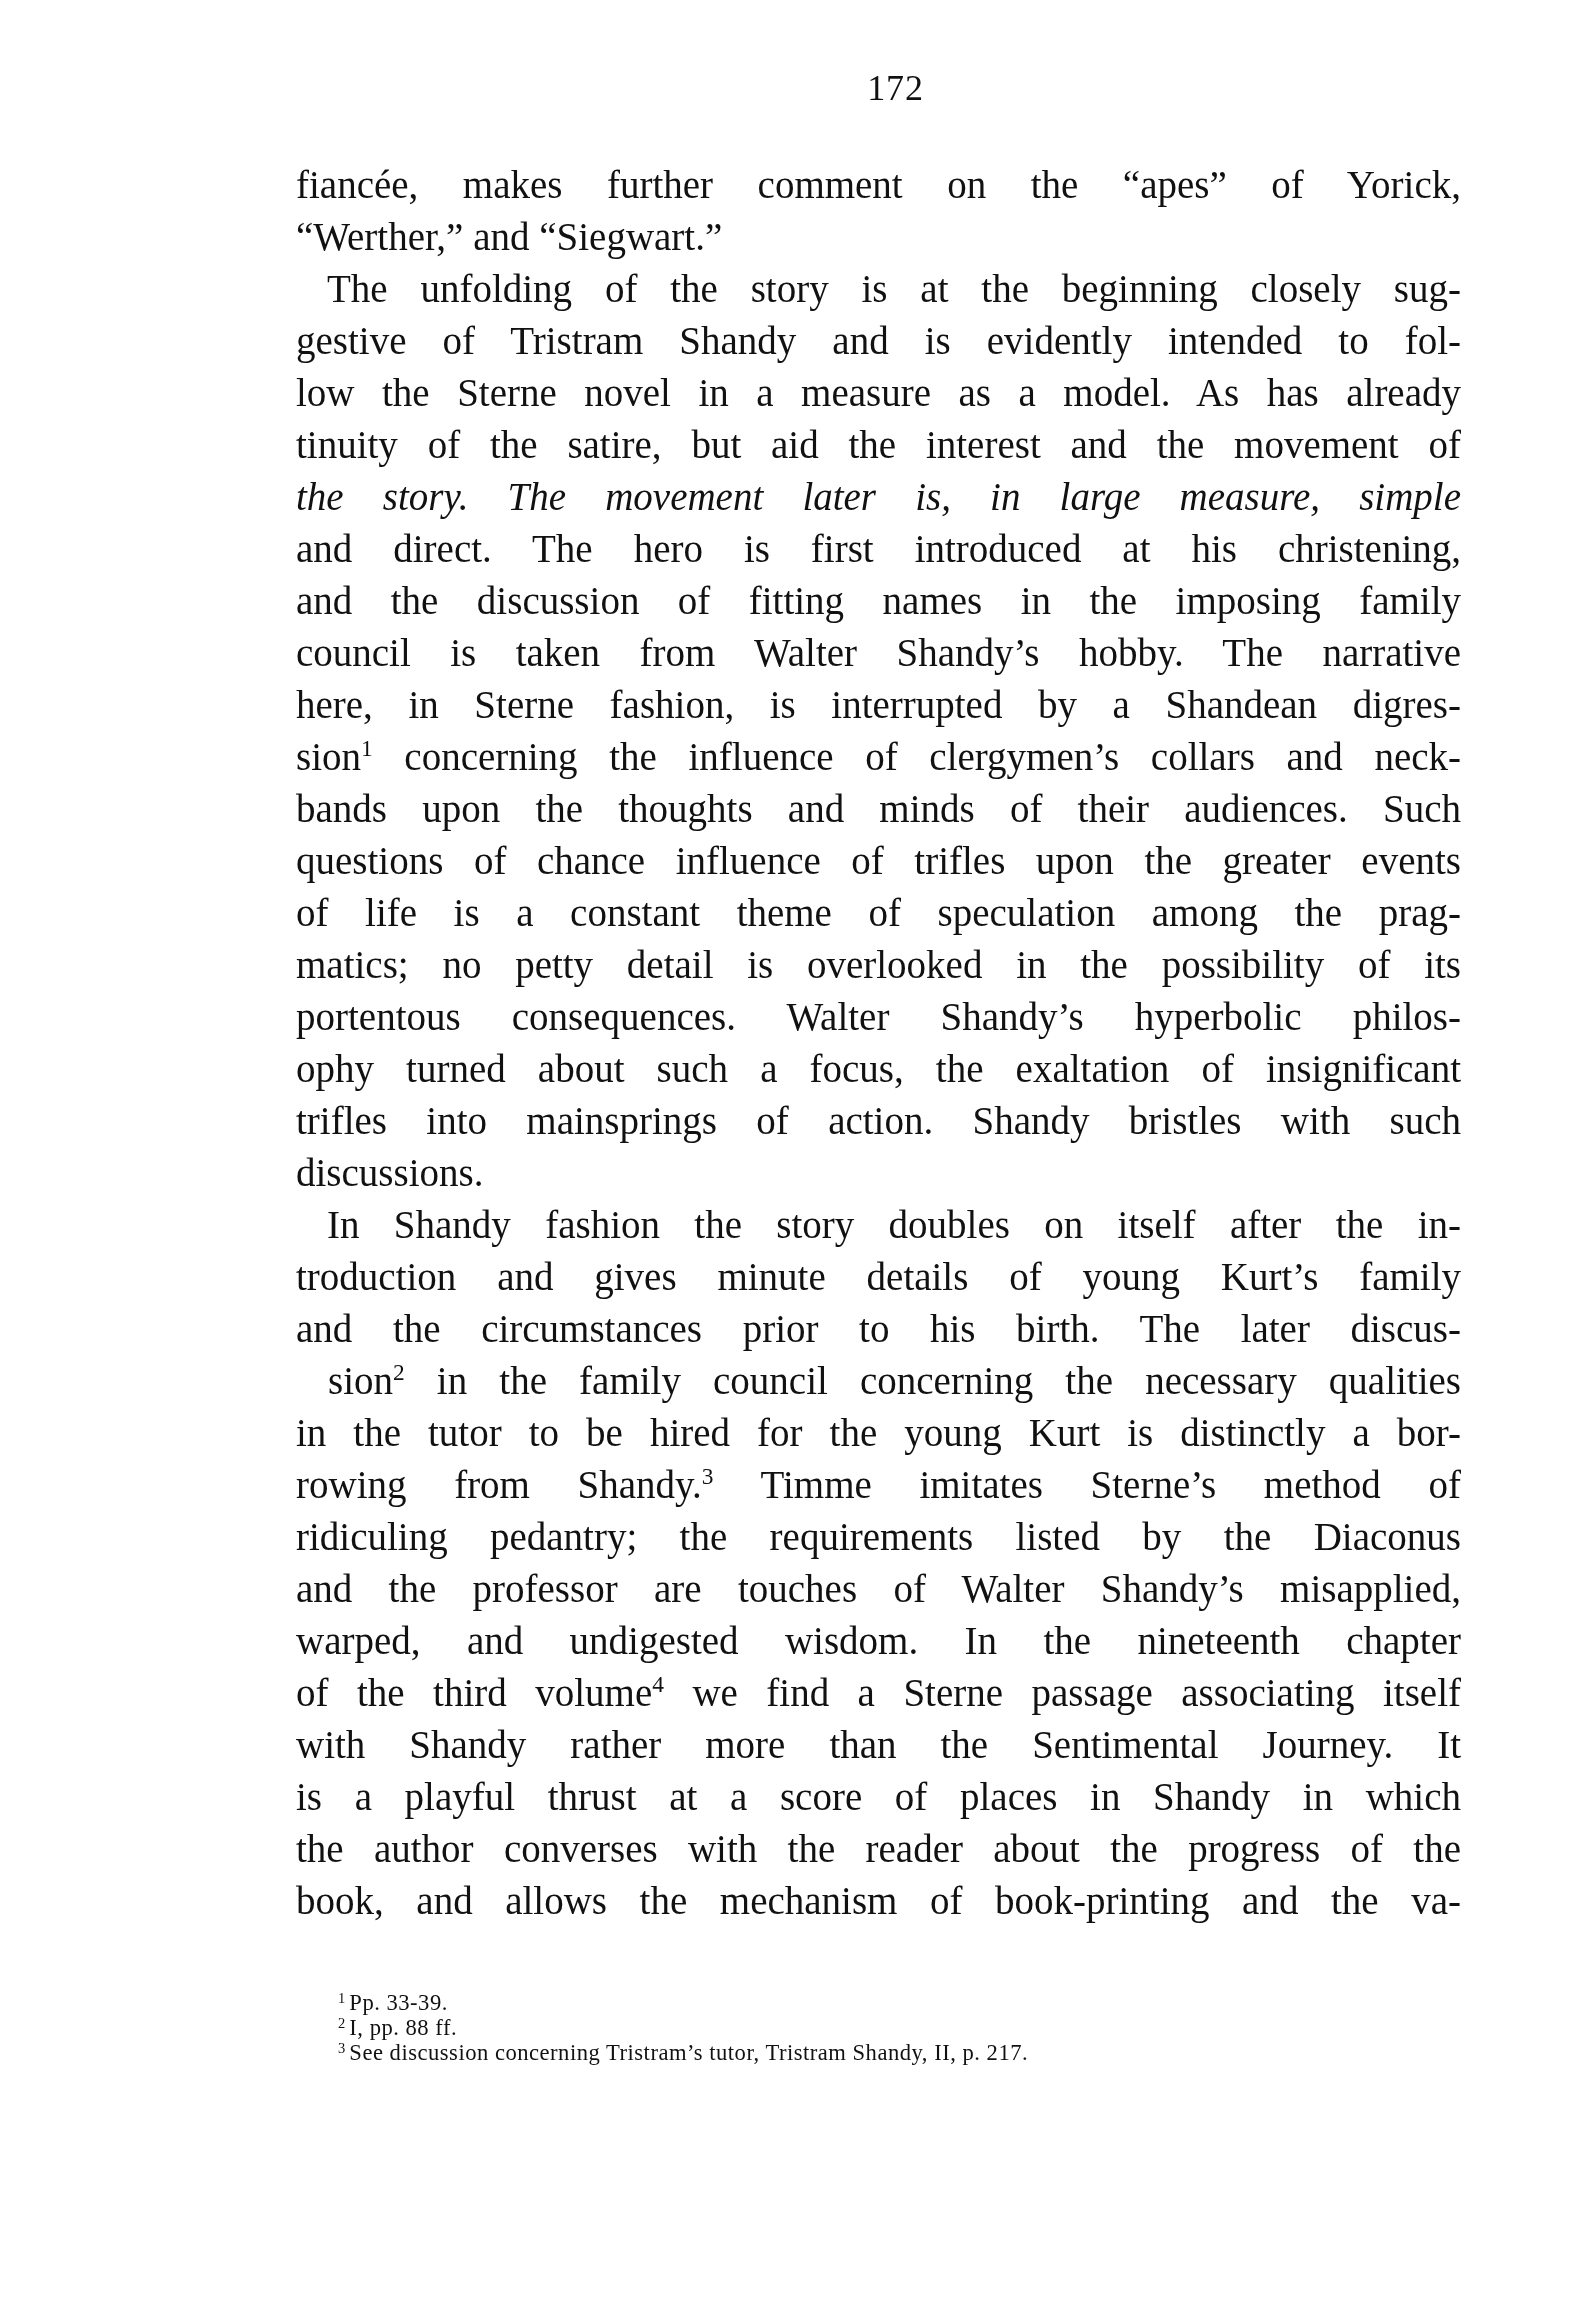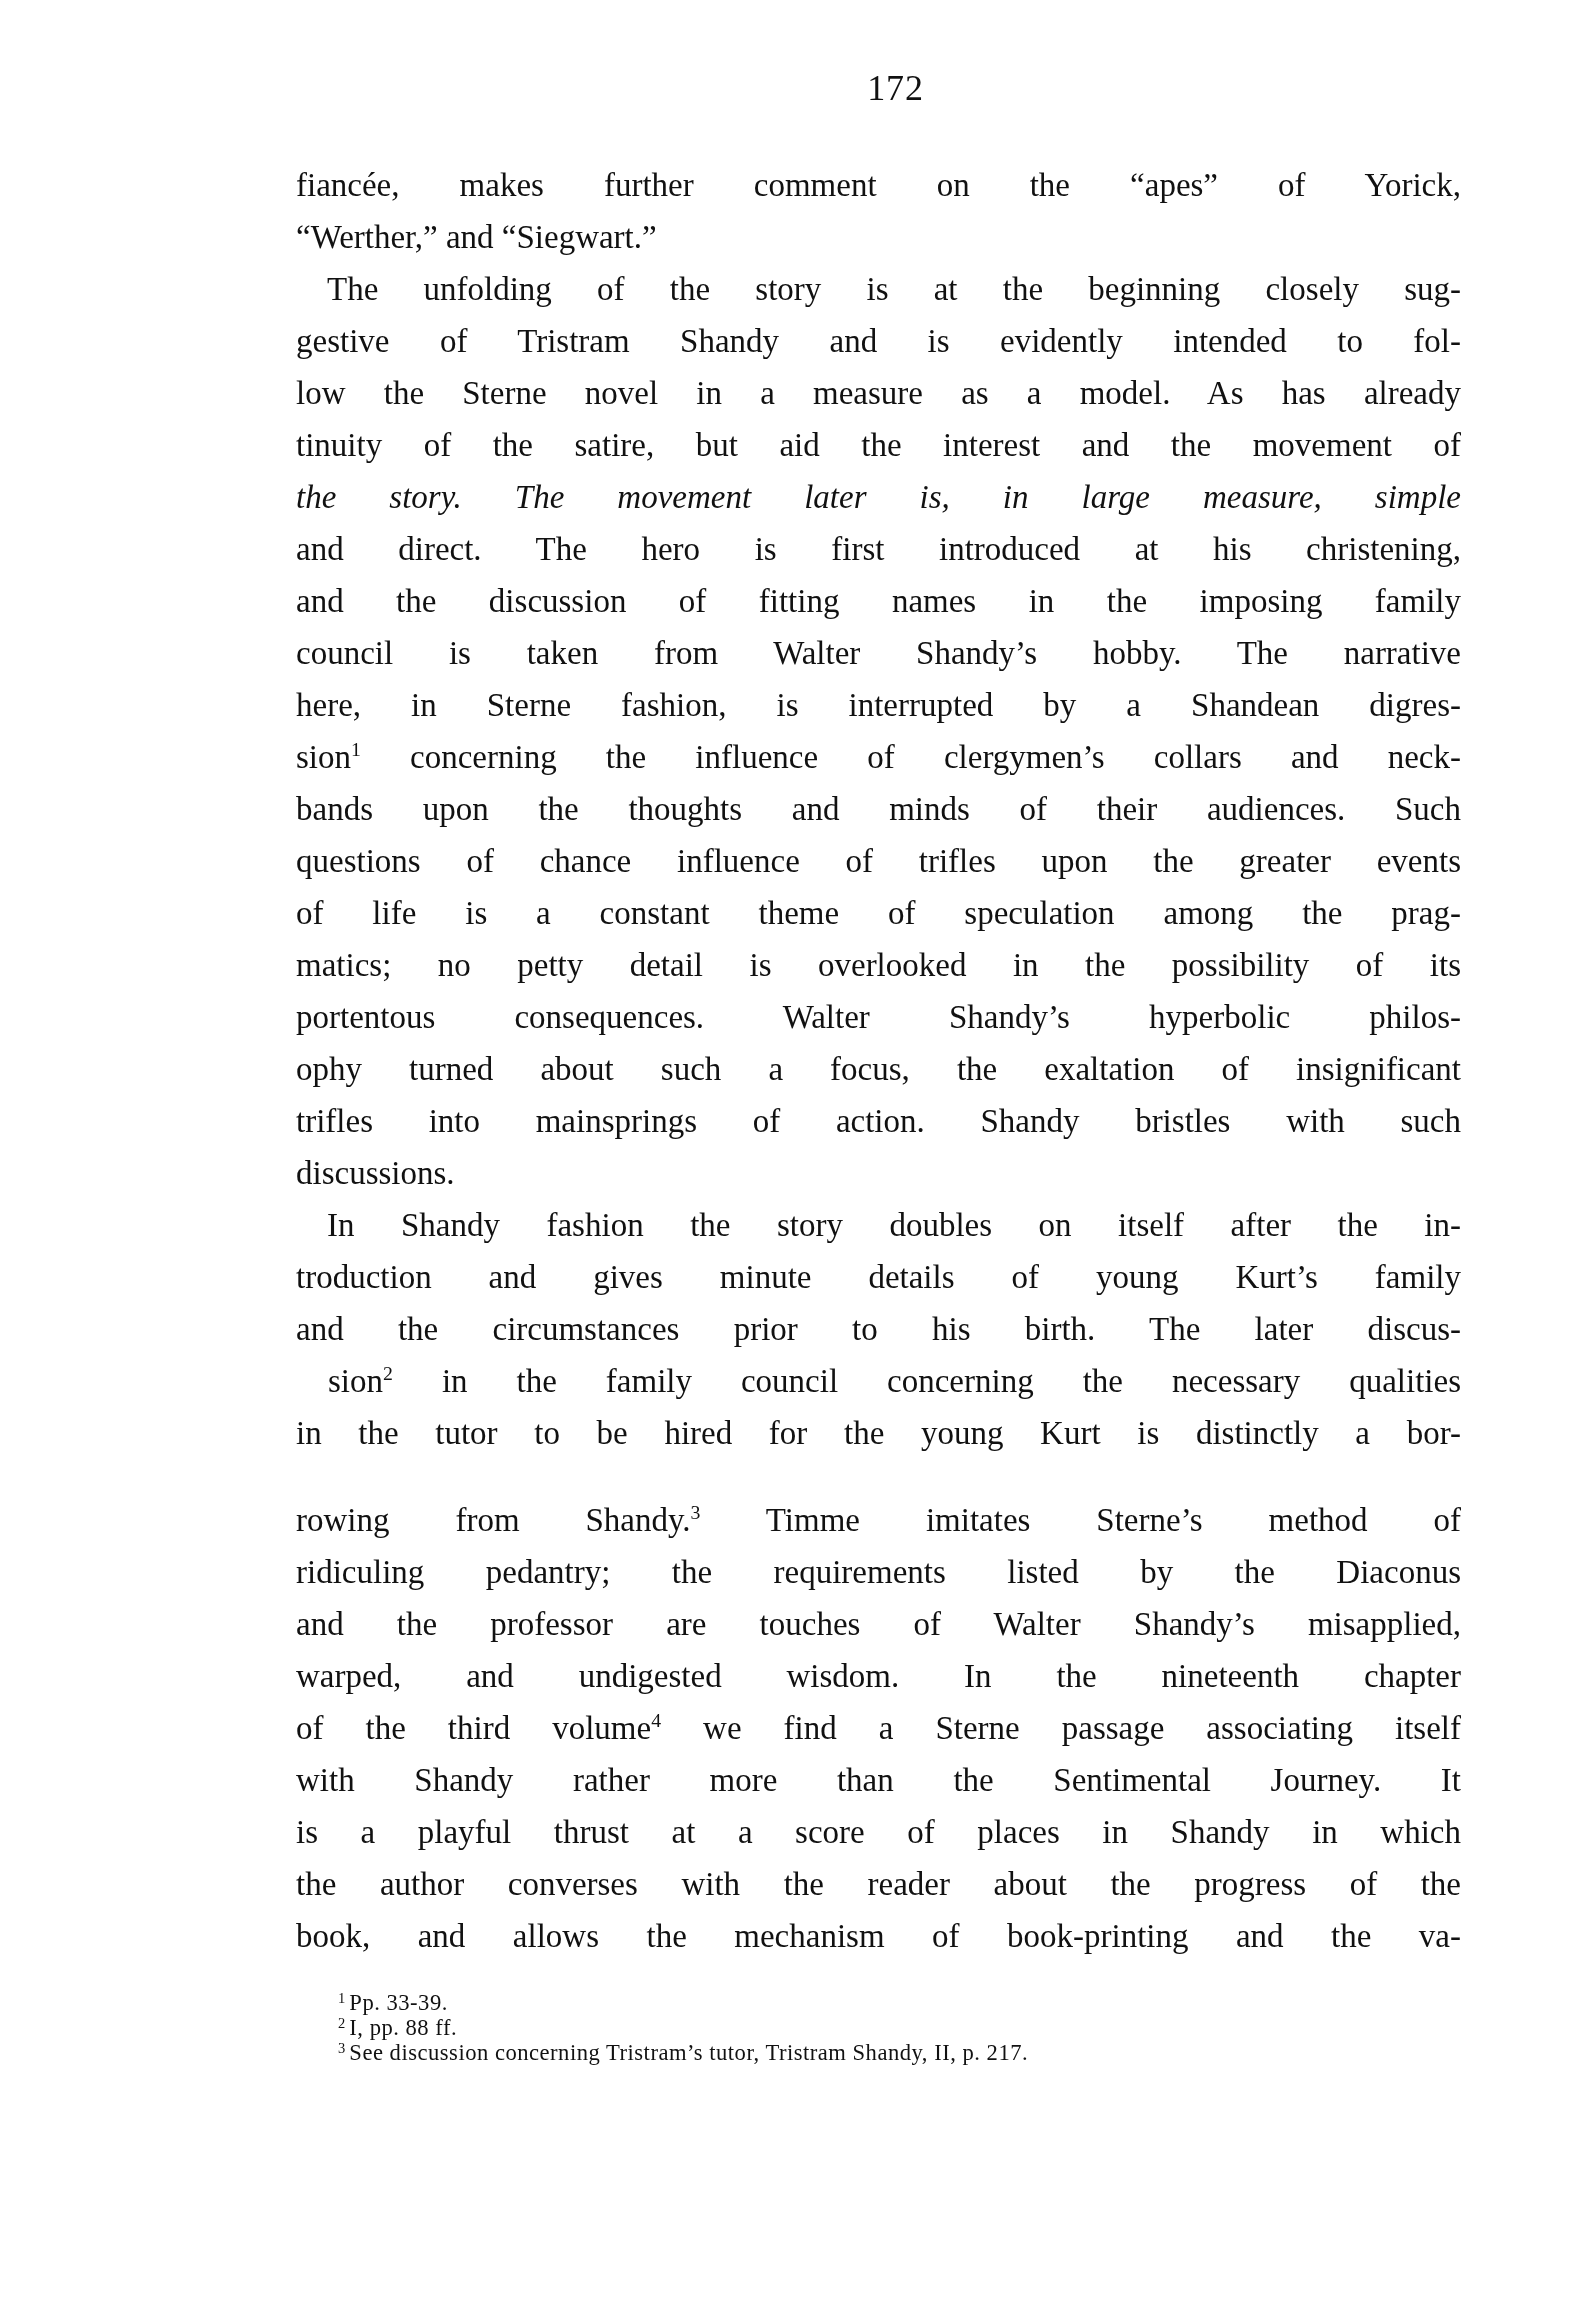--- a/index.html
+++ b/index.html
@@ -1,21 +1,21 @@
 <!DOCTYPE html>
 <html style="font-size:14.5px"><head>
 <meta charset="utf-8">
 <style>
   html, body { margin: 0; padding: 0; background: #ffffff; }
   body { width: 1595px; height: 2306px; position: relative; overflow: hidden;
          font-family: "Liberation Serif", "DejaVu Serif", serif; color: #111; }
   .page-number { position: absolute; top: 67px; left: 0; width: 1791px; text-align: center;
                  font-size: 36px; letter-spacing: 0.9px; }
   .body-text { position: absolute; left: 296px; top: 159px; width: 1165px; }
-  .line { display: block; height: 52px; line-height: 52px; font-size: 33px;
+  .line { display: block; height: 52px; line-height: 52px; font-size: 39px;
           text-align: justify; text-align-last: justify; white-space: nowrap; word-spacing: 0; }
   .line.last { text-align-last: left; }
   .line.indent { padding-left: 31px; }
   sup { font-size: 60%; line-height: 0; vertical-align: 0.6em; }
   .footnotes { position: absolute; left: 338px; top: 1986px; width: 1122px; }
   .fn { display: block; height: 25px; line-height: 25px; font-size: 22.6px; white-space: nowrap; letter-spacing: 0.5px; }
   .fn .mark { font-size: 14.5px; vertical-align: 7.2px; margin-right: 3.6px; }
 </style>
 </head>
 <body>
@@ -41,21 +41,21 @@
   <span class="line" style="white-space: nowrap;">matics; no petty detail is overlooked in the possibility of its</span>
   <span class="line" style="white-space: nowrap;">portentous consequences.  Walter Shandy’s hyperbolic philos-</span>
   <span class="line" style="white-space: nowrap;">ophy turned about such a focus, the exaltation of insignificant</span>
   <span class="line" style="white-space: nowrap;">trifles into mainsprings of action.  Shandy bristles with such</span>
   <span class="line last">discussions.</span>
   <span class="line indent" style="white-space: nowrap;">In Shandy fashion the story doubles on itself after the in-</span>
   <span class="line" style="white-space: nowrap;">troduction and gives minute details of young Kurt’s family</span>
   <span class="line" style="white-space: nowrap;">and the circumstances prior to his birth.  The later discus-</span>
   <span class="line" style="white-space: nowrap; margin-left: 32px;"><span>sion</span><sup>2</sup><span> in the family council concerning the necessary qualities</span></span>
   <span class="line" style="white-space: nowrap;">in the tutor to be hired for the young Kurt is distinctly a bor-</span>
-  <span class="line" style="white-space: nowrap; margin-top: 35px;"><span>rowing from Shandy.</span><sup>3</sup><span>  Timme imitates Sterne’s method of</span></span>
+  <span class="line" style="white-space: nowrap;"><span>rowing from Shandy.</span><sup>3</sup><span>  Timme imitates Sterne’s method of</span></span>
   <span class="line" style="white-space: nowrap;">ridiculing pedantry; the requirements listed by the Diaconus</span>
   <span class="line" style="white-space: nowrap;">and the professor are touches of Walter Shandy’s misapplied,</span>
   <span class="line" style="white-space: nowrap;">warped, and undigested wisdom.  In the nineteenth chapter</span>
   <span class="line" style="white-space: nowrap; letter-spacing: 0px;"><span>of the third volume</span><sup>4</sup><span> we find a Sterne passage associating itself</span></span>
   <span class="line" style="white-space: nowrap;">with Shandy rather more than the Sentimental Journey.  It</span>
   <span class="line" style="white-space: nowrap;">is a playful thrust at a score of places in Shandy in which</span>
   <span class="line" style="white-space: nowrap;">the author converses with the reader about the progress of the</span>
   <span class="line" style="white-space: nowrap;">book, and allows the mechanism of book-printing and the va-</span>
 </div>
 

